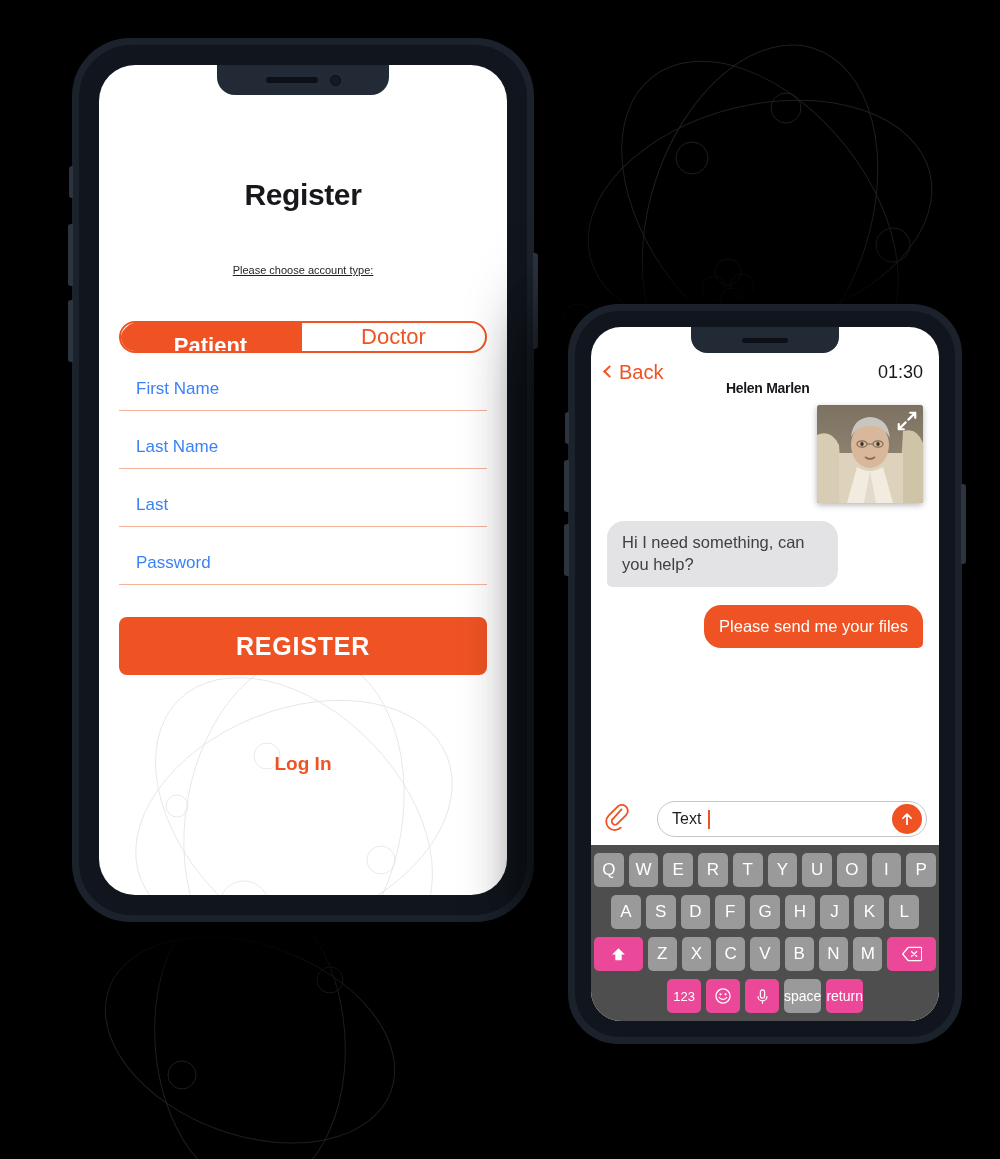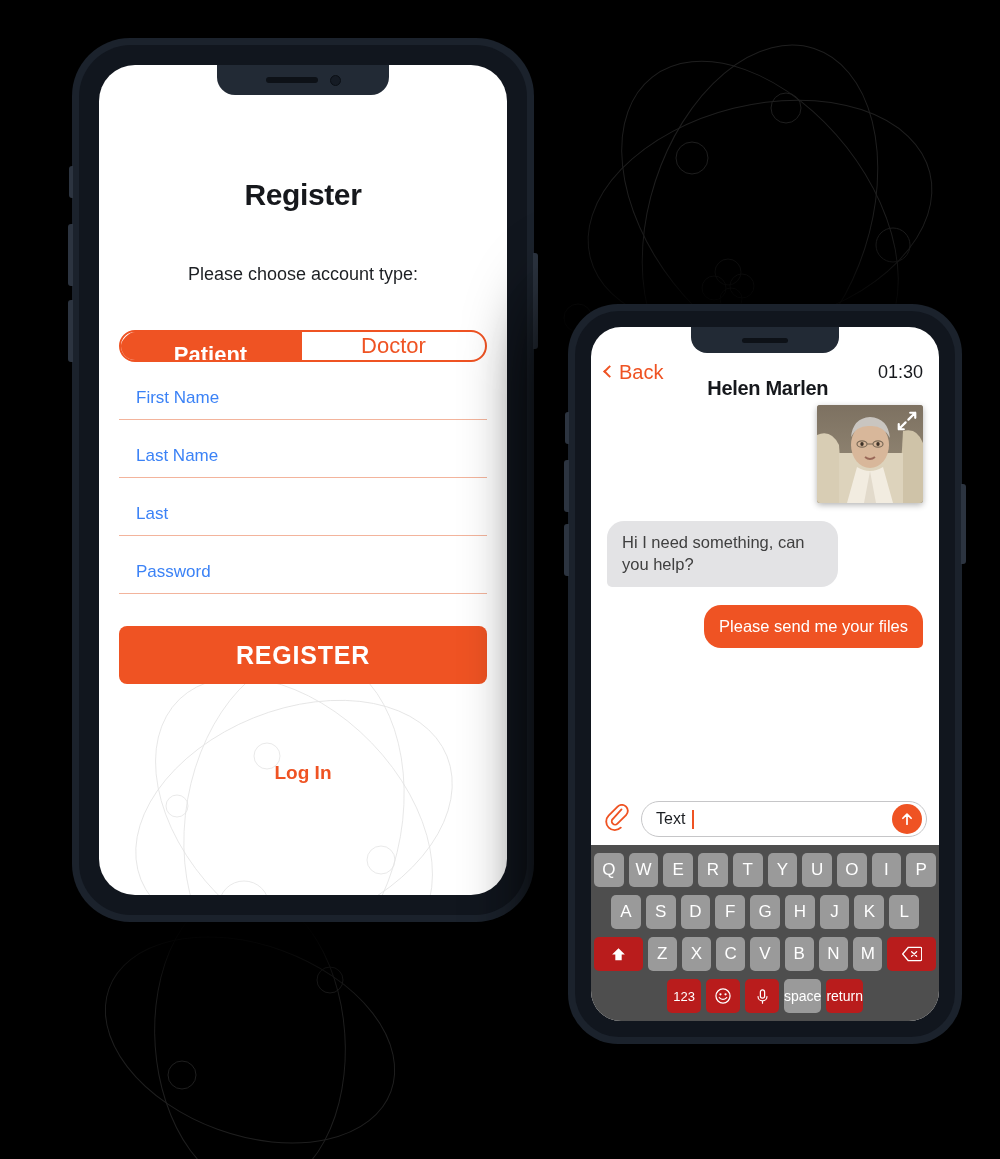--- a/index.html
+++ b/index.html
@@ -132,23 +132,24 @@
   .reg-title {
     text-align: center;
     font-size: 30px;
     font-weight: bold;
     color: #16181c;
     letter-spacing: -0.4px;
     margin-top: 113px;
   }
   .reg-sub {
     text-align: center;
-    font-size: 18px;
+    font-size: 11px;
     color: #1d2024;
     margin-top: 52px;
+    text-decoration: underline;
   }
 
   .segmented {
     display: flex;
     margin-top: 45px;
     height: 32px;
     border-radius: 25px;
     border: 2px solid #ef5323;
     overflow: hidden;
     background: #fff;
@@ -234,21 +235,21 @@
     width: 9px; height: 9px;
     border-left: 2.6px solid #ef5323;
     border-bottom: 2.6px solid #ef5323;
     transform: rotate(45deg);
     display: inline-block;
     margin-bottom: 1px;
   }
   .chat-title {
     flex: 1;
     text-align: center;
-    font-size: 20px;
+    font-size: 14px;
     font-weight: bold;
     color: #16181c;
     letter-spacing: -0.3px;
     margin-left: -6px;
     margin-top: 32px;
   }
   .chat-time {
     font-size: 18px;
     color: #16181c;
   }
@@ -317,21 +318,21 @@
     background: #ef5323;
     border-bottom-left-radius: 16px 10px;
     z-index: -1;
   }
 
   .chat-inputbar {
     flex: 0 0 auto;
     height: 52px;
     display: flex;
     align-items: center;
-    gap: 10px;
+    gap: 26px;
     padding: 0 12px 0 14px;
     background: #ffffff;
   }
   .clip-ico { width: 26px; height: 30px; cursor: pointer; flex: 0 0 auto; }
   .input-pill {
     flex: 1;
     height: 36px;
     border: 1.4px solid #c6c6c8;
     border-radius: 18px;
     display: flex;
@@ -379,21 +380,21 @@
     min-width: 28px;
     flex: 1;
     display: flex;
     align-items: center;
     justify-content: center;
     font-size: 17px;
     cursor: pointer;
     user-select: none;
   }
   .kb-row.row2 { padding: 0 17px; }
-  .key.special { background: #b91c1c; }
+  .key.special { background: #ec4899; }
   .key.wide { flex: 1.45; }
   .key.space { flex: 4.6; font-size: 14px; }
   .key.return { flex: 2.4; font-size: 14px; }
   .key.small { font-size: 13px; }
   .kb-row.row4 .key { flex: 0 0 auto; min-width: 34px; }
 </style>
 </head>
 <body>
 
 <svg class="bg-sketch" viewBox="0 0 1000 1159">

